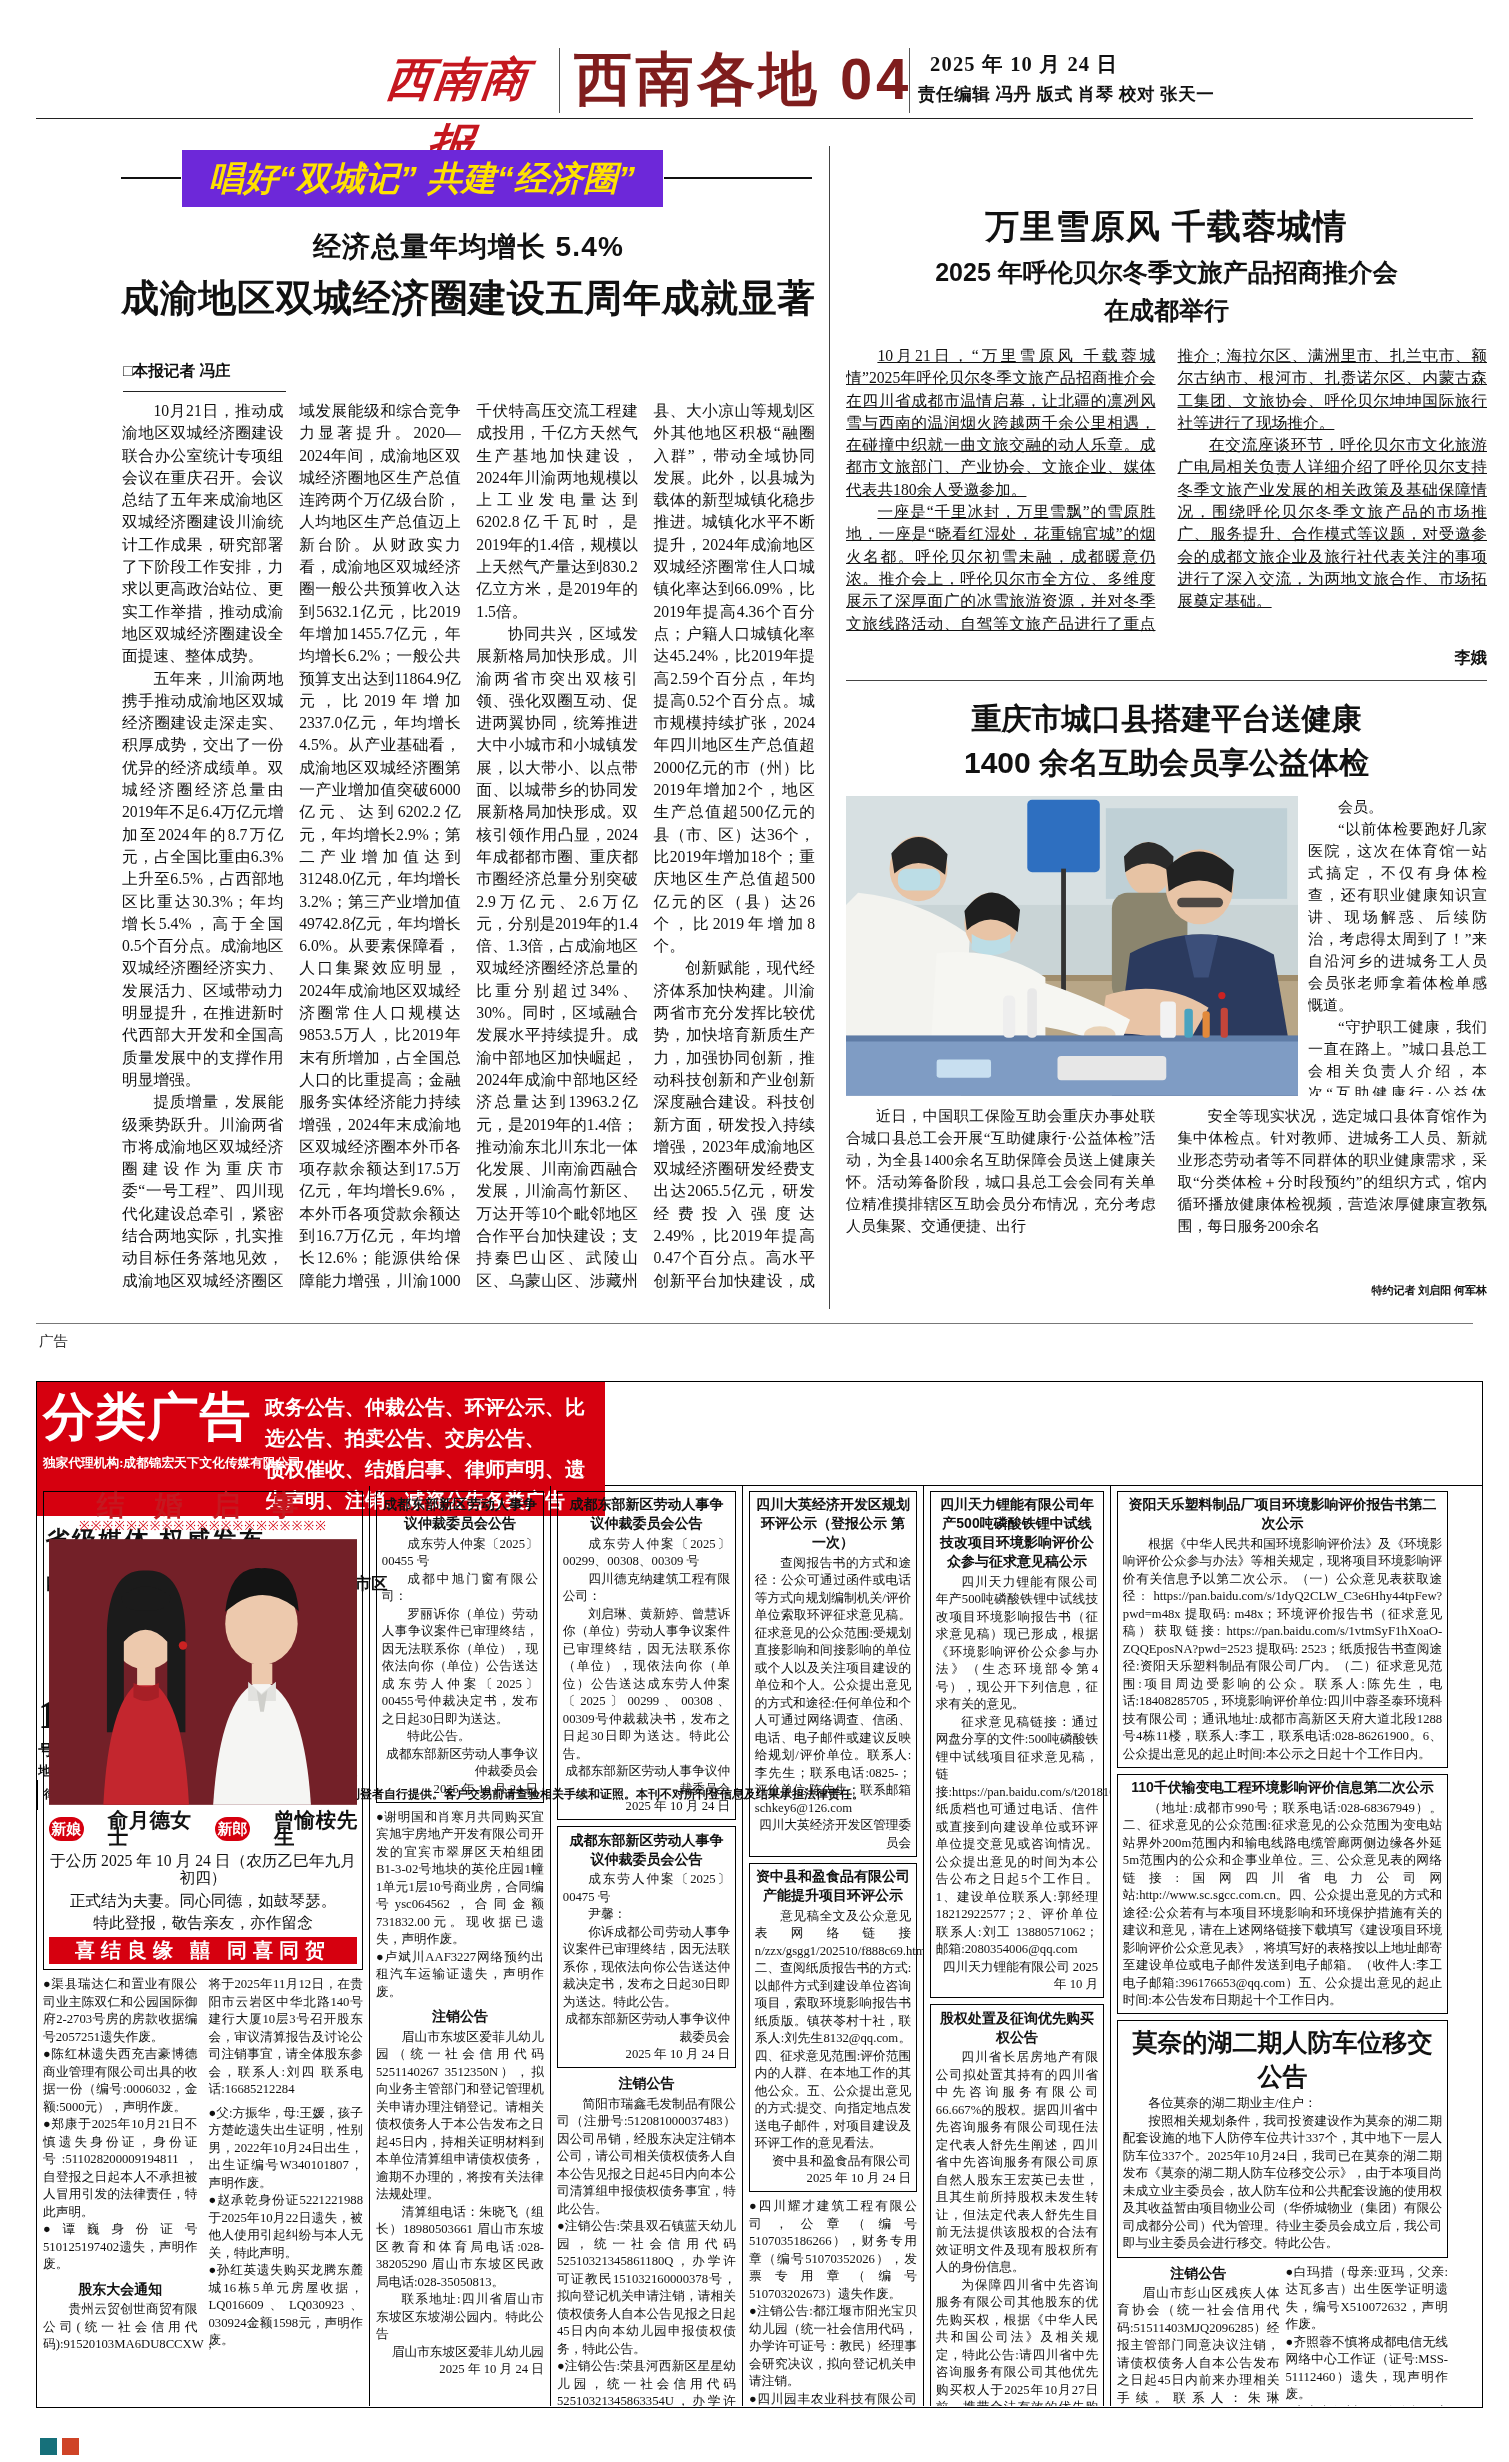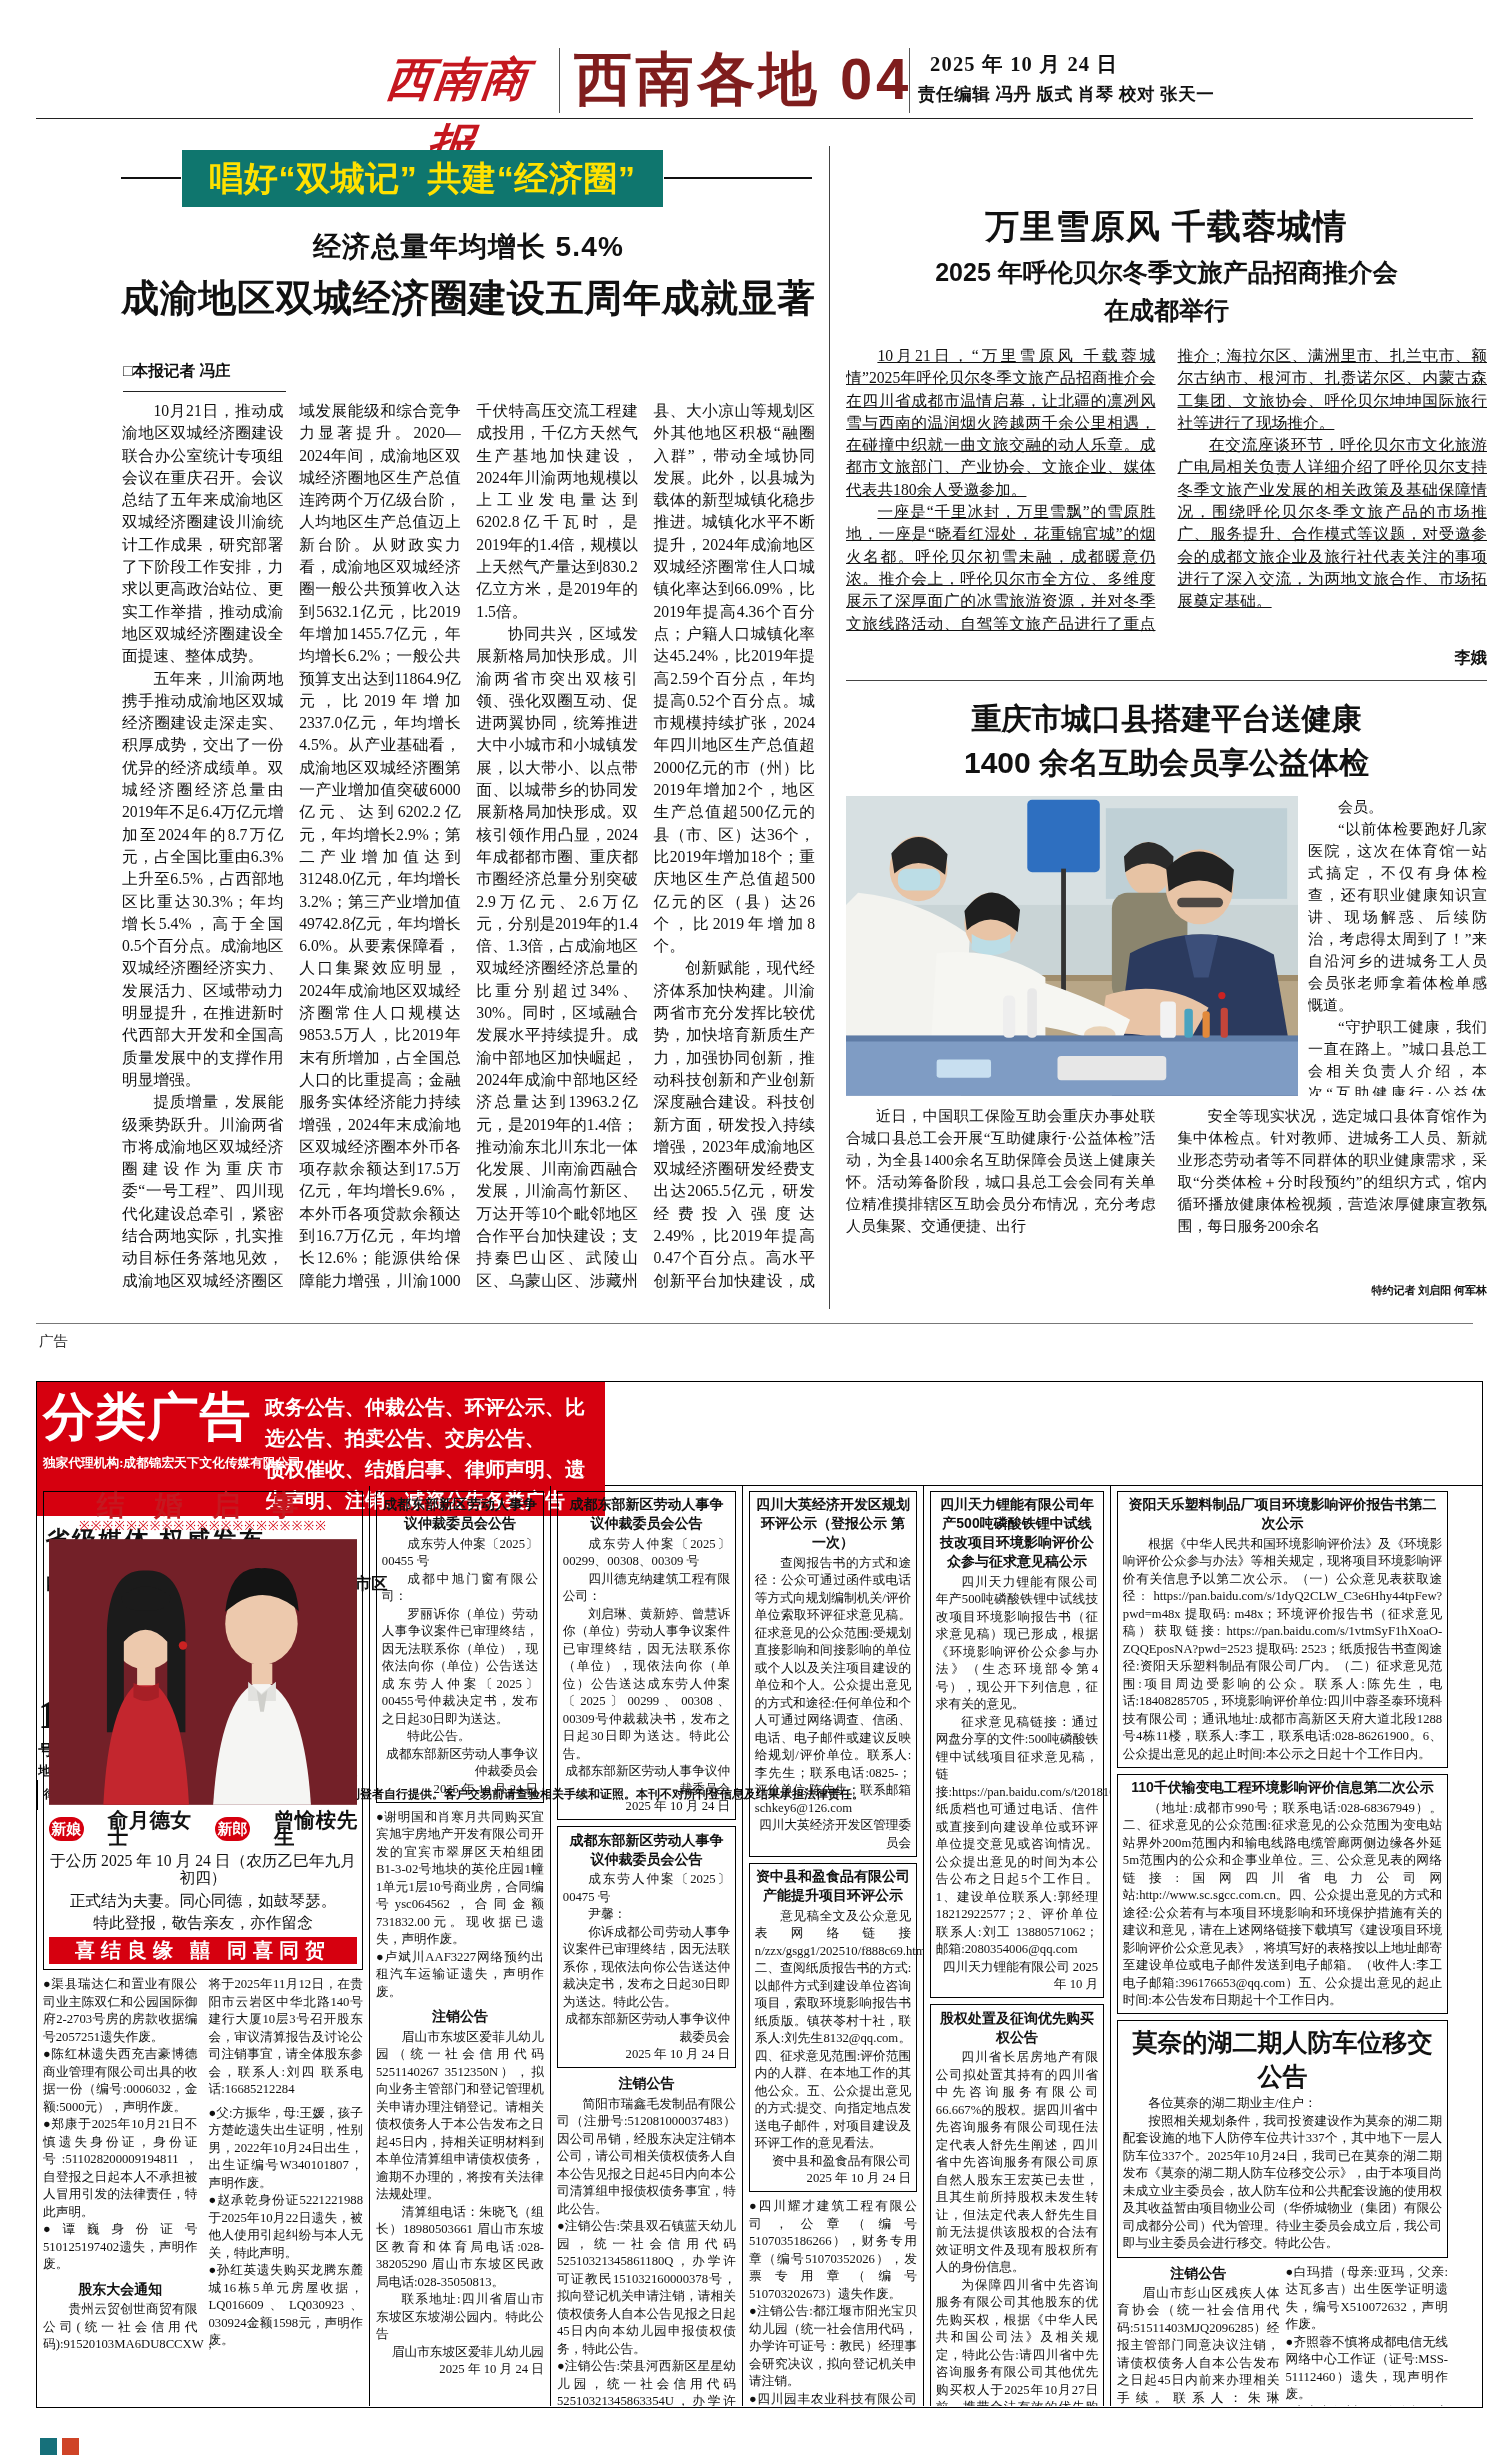--- a/index.html
+++ b/index.html
@@ -11,22 +11,22 @@
   .logo{left:370px;top:47px;width:175px;height:66px;color:#c5171f;font-weight:900;
         font-size:46px;line-height:66px;font-style:italic;transform:skewX(-6deg);
         letter-spacing:1.2px;text-align:center;}
   .vrule{width:0.6px;background:#555;}
   .section-title{left:574px;top:39px;width:314px;height:79px;color:#7f1d1d;font-weight:900;
         font-size:58px;line-height:79px;letter-spacing:3.6px;white-space:nowrap;}
   .date-line{left:930px;top:50px;font-size:20.5px;font-weight:bold;letter-spacing:1.2px;}
   .staff-line{left:918px;top:82px;font-size:17.5px;font-weight:bold;letter-spacing:0.6px;}
   .head-rule{left:36px;top:118px;width:1437px;height:1.2px;background:#222;}
   
-  .banner{left:182px;top:150px;width:481px;height:57px;background:#0f766e;color:#ffe100;
-          font-weight:900;font-size:34px;line-height:57px;text-align:center;letter-spacing:0.6px;}
+  .banner{left:182px;top:150px;width:481px;height:57px;background:#6d28d9;color:#ffe100;
+          font-weight:900;font-size:34px;line-height:57px;text-align:center;letter-spacing:0.6px;font-style:italic;}
   .banner-line{top:177px;height:1.8px;background:#111;}
   
   .kicker{left:121px;top:228px;width:695px;text-align:center;font-size:28px;font-weight:900;letter-spacing:1.2px;}
   .main-headline{left:121px;top:273px;width:695px;text-align:center;font-size:38px;font-weight:900;
                  letter-spacing:0.6px;white-space:nowrap;}
   .byline{left:123px;top:361px;width:163px;font-size:15.7px;font-weight:bold;
           border-bottom:1.2px solid #222;padding-bottom:8.5px;}
   .main-body{left:122px;top:400px;width:693px;height:906px;column-count:4;column-gap:15.7px;
              font-size:15.7px;line-height:22.3px;text-align:justify;overflow:hidden;}
   .main-body p,.r1-body p,.r2-side p,.r2-bottom p{margin:0;text-indent:2em;}

